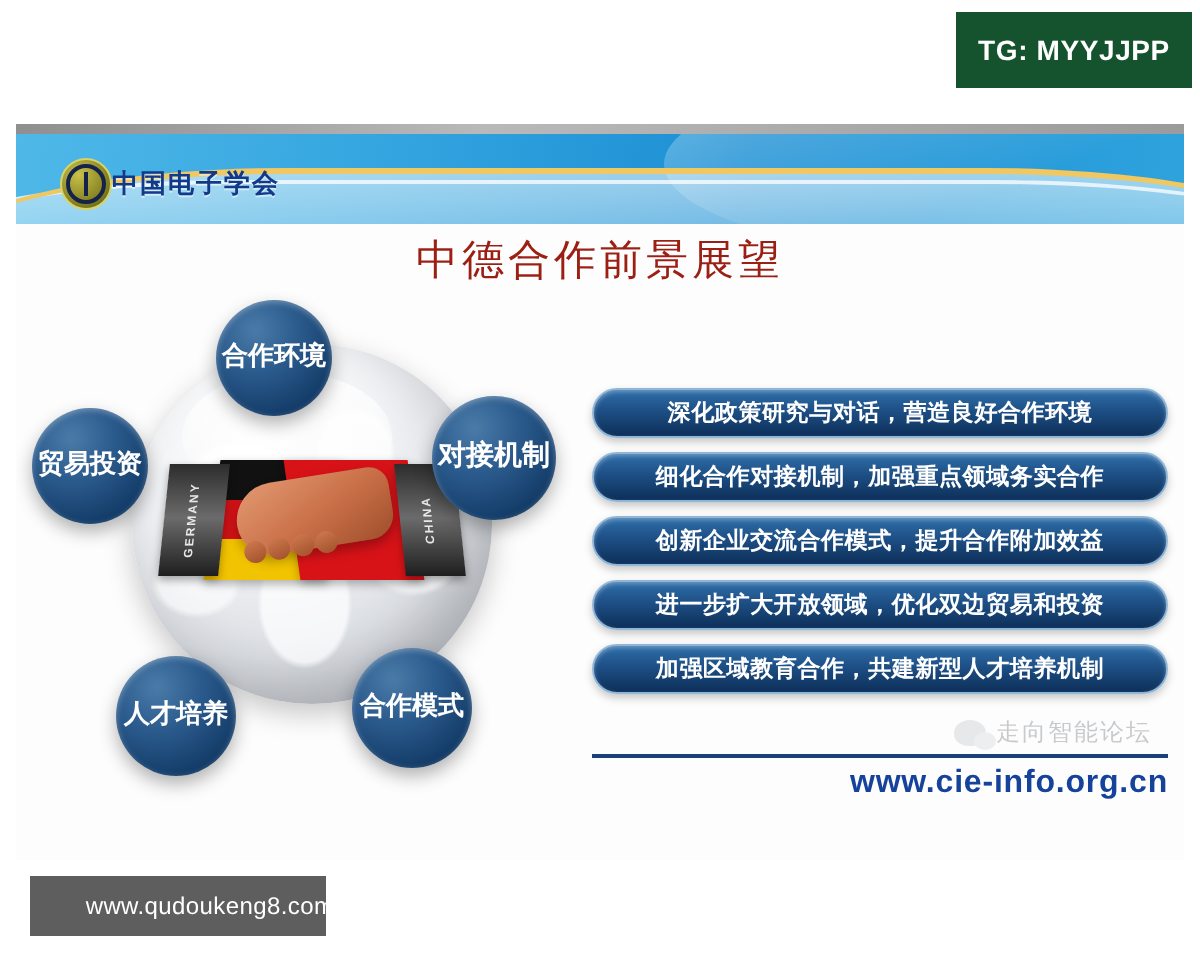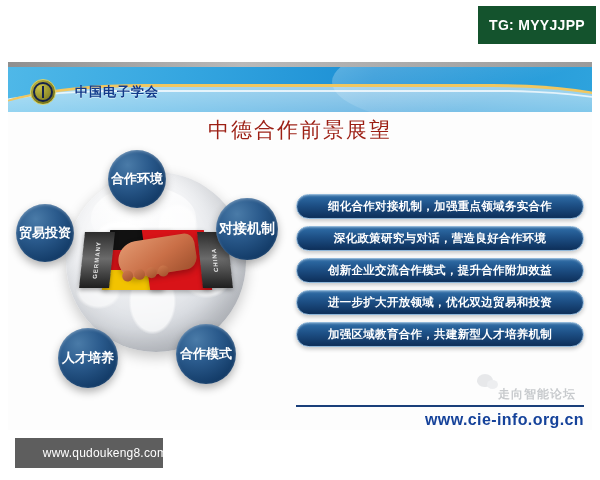--- a/index.html
+++ b/index.html
@@ -70,21 +70,21 @@
   .swoosh2 {
     position:absolute; left:-80px; bottom:-70px;
     width:760px; height:92px;
     border-radius:50%/100%;
     border-top:2px solid rgba(255,255,255,.75);
   }
 
   
   .logo-wrap {
     position:absolute; left:22px; top:12px;
-    display:flex; align-items:center; gap:19px;
+    display:flex; align-items:center; gap:0;
   }
   .logo-emblem {
     width:26px; height:26px; border-radius:50%;
     background:radial-gradient(circle at 35% 30%, #c9c14a, #7d7a1e 70%, #4a4a10);
     border:1.5px solid #d9d36a;
     display:flex; align-items:center; justify-content:center;
     position:relative;
   }
   .logo-emblem::before {
     content:""; position:absolute;
@@ -232,22 +232,22 @@
   .wechat-icon {
     width:16px; height:13px; border-radius:50% 50% 45% 45%;
     background:#c9cdd2; position:relative;
   }
   .wechat-icon::after {
     content:""; position:absolute; right:-5px; bottom:-2px;
     width:11px; height:9px; border-radius:50%;
     background:#d8dbe0;
   }
   .footer-brand-text {
-    color:#7f858c; font-size:12px; font-weight:bold;
-    font-family:"DejaVu Sans", sans-serif; letter-spacing:1px;margin-top:28px;
+    color:#7f858c; font-size:12px; font-weight:normal;
+    font-family:"DejaVu Sans", sans-serif; letter-spacing:1px;
   }
   .footer-rule { height:2px; background:#1a3f7a; margin-top:2px; }
   .footer-url {
     margin-top:4px; text-align:right;
     color:#15429a; font-size:16px; font-weight:bold;
     letter-spacing:.4px;
   }
 </style>
 </head>
 <body>
@@ -320,22 +320,22 @@
         <span>人才</span>
         <span>培养</span>
       </div>
       <div class="bubble b-mode">
         <span>合作</span>
         <span>模式</span>
       </div>
     </div>
 
     <div class="bars">
+      <div class="bar">深化政策研究与对话，营造良好合作环境</div>
       <div class="bar">细化合作对接机制，加强重点领域务实合作</div>
-      <div class="bar">深化政策研究与对话，营造良好合作环境</div>
       <div class="bar">创新企业交流合作模式，提升合作附加效益</div>
       <div class="bar">进一步扩大开放领域，优化双边贸易和投资</div>
       <div class="bar">加强区域教育合作，共建新型人才培养机制</div>
     </div>
 
     <div class="footer">
       <div class="footer-brand">
         <div class="wechat-icon"></div>
         <div class="footer-brand-text">走向智能论坛</div>
       </div>

